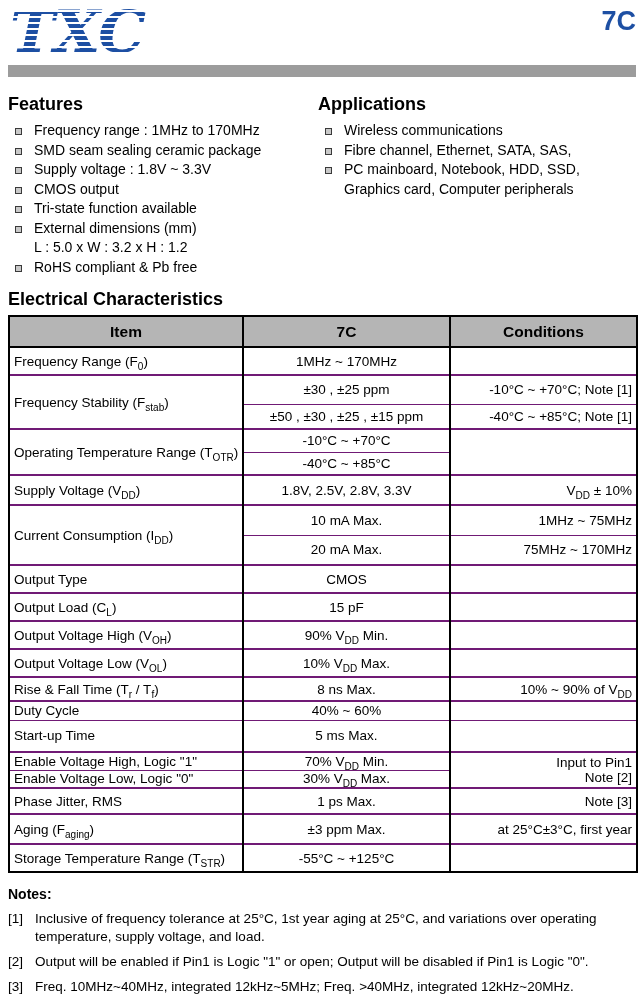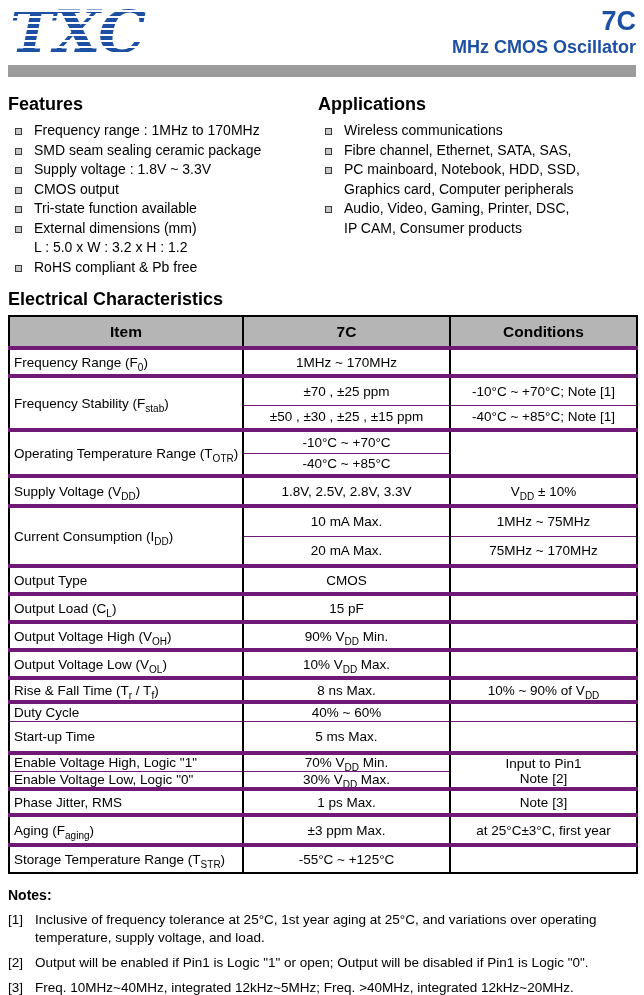--- a/index.html
+++ b/index.html
@@ -47,28 +47,28 @@
   table{border-collapse:collapse;width:628px;table-layout:fixed;}
   table{border:2px solid #000;}
   th{
     background:var(--thgray,#b5b5b5);
     border:2px solid #000;
     font-size:15.5px;font-weight:bold;text-align:center;
     height:27px;
   }
   td{
     border-left:2px solid #000;border-right:2px solid #000;
-    border-top:4px solid #701a75;
+    border-top:2px solid #701a75;
     font-size:13.5px;padding:0 4px;vertical-align:middle;
     overflow:hidden;white-space:nowrap;border-radius:9px;
   }
   tr.thin td{border-top-width:1px;}
   .c-item{text-align:left;}
   .c-value{text-align:center;}
-  .c-cond{text-align:center;margin-left:28px;}
+  .c-cond{text-align:right;margin-left:28px;}
   sub{font-size:10px;line-height:0;}
 
   
   .notes{margin-top:12px;}
   .notes-title{font-size:14px;font-weight:bold;line-height:18px;}
   .note-item{display:flex;margin-top:7px;font-size:13.5px;line-height:18px;}
   .note-label{width:27px;flex:none;}
   .note-text{flex:1;max-width:588px;}
 </style>
 </head>
@@ -76,21 +76,20 @@
 
 <div class="page">
 
   <div class="hdr">
     <div class="logo-wrap">
       <span class="logo-text">TXC</span>
       <span class="logo-stripes"></span>
     </div>
     <div class="hdr-right">
       <div class="product-code">7C</div>
-      <div class="product-subtitle">MHz CMOS Oscillator</div>
     </div>
   </div>
   <div class="gray-bar"></div>
 
   <div class="two-col">
     <section class="features-col">
       <h2>Features</h2>
       <div class="bullet-list">
           <div class="bullet-item">
             <span class="bullet">
@@ -170,29 +169,20 @@
               <div>Fibre channel, Ethernet, SATA, SAS,</div>
             </span>
           </div>
           <div class="bullet-item">
             <span class="bullet">
               <span class="bullet-square"></span>
             </span>
             <span class="bullet-lines">
               <div>PC mainboard, Notebook, HDD, SSD,</div>
               <div>Graphics card, Computer peripherals</div>
-            </span>
-          </div>
-          <div class="bullet-item">
-            <span class="bullet">
-              <span class="bullet-square"></span>
-            </span>
-            <span class="bullet-lines">
-              <div>Audio, Video, Gaming, Printer, DSC,</div>
-              <div>IP CAM, Consumer products</div>
             </span>
           </div>
         </div>
     </section>
   </div>
 
   <section>
     <h2 class="elec-title">Electrical Characteristics</h2>
     <table>
       <colgroup>
@@ -208,21 +198,21 @@
         </tr>
       </thead>
       <tbody>
           <tr class="thick" style="height: 28px;">
             <td class="c-item">Frequency Range (F<sub>0</sub>)</td>
             <td class="c-value">1MHz ~ 170MHz</td>
             <td class="c-cond"></td>
           </tr>
           <tr class="thick" style="height: 29px;">
             <td class="c-item" rowspan="2">Frequency Stability (F<sub>stab</sub>)</td>
-            <td class="c-value">±70 , ±25 ppm</td>
+            <td class="c-value">±30 , ±25 ppm</td>
             <td class="c-cond">-10°C ~ +70°C; Note [1]</td>
           </tr>
           <tr class="thin" style="height: 25px;">
             <td class="c-value">±50 , ±30 , ±25 , ±15 ppm</td>
             <td class="c-cond">-40°C ~ +85°C; Note [1]</td>
           </tr>
           <tr class="thick" style="height: 23px;">
             <td class="c-item" rowspan="2">Operating Temperature Range (T<sub>OTR</sub>)</td>
             <td class="c-value">-10°C ~ +70°C</td>
             <td class="c-cond" rowspan="2"></td>

